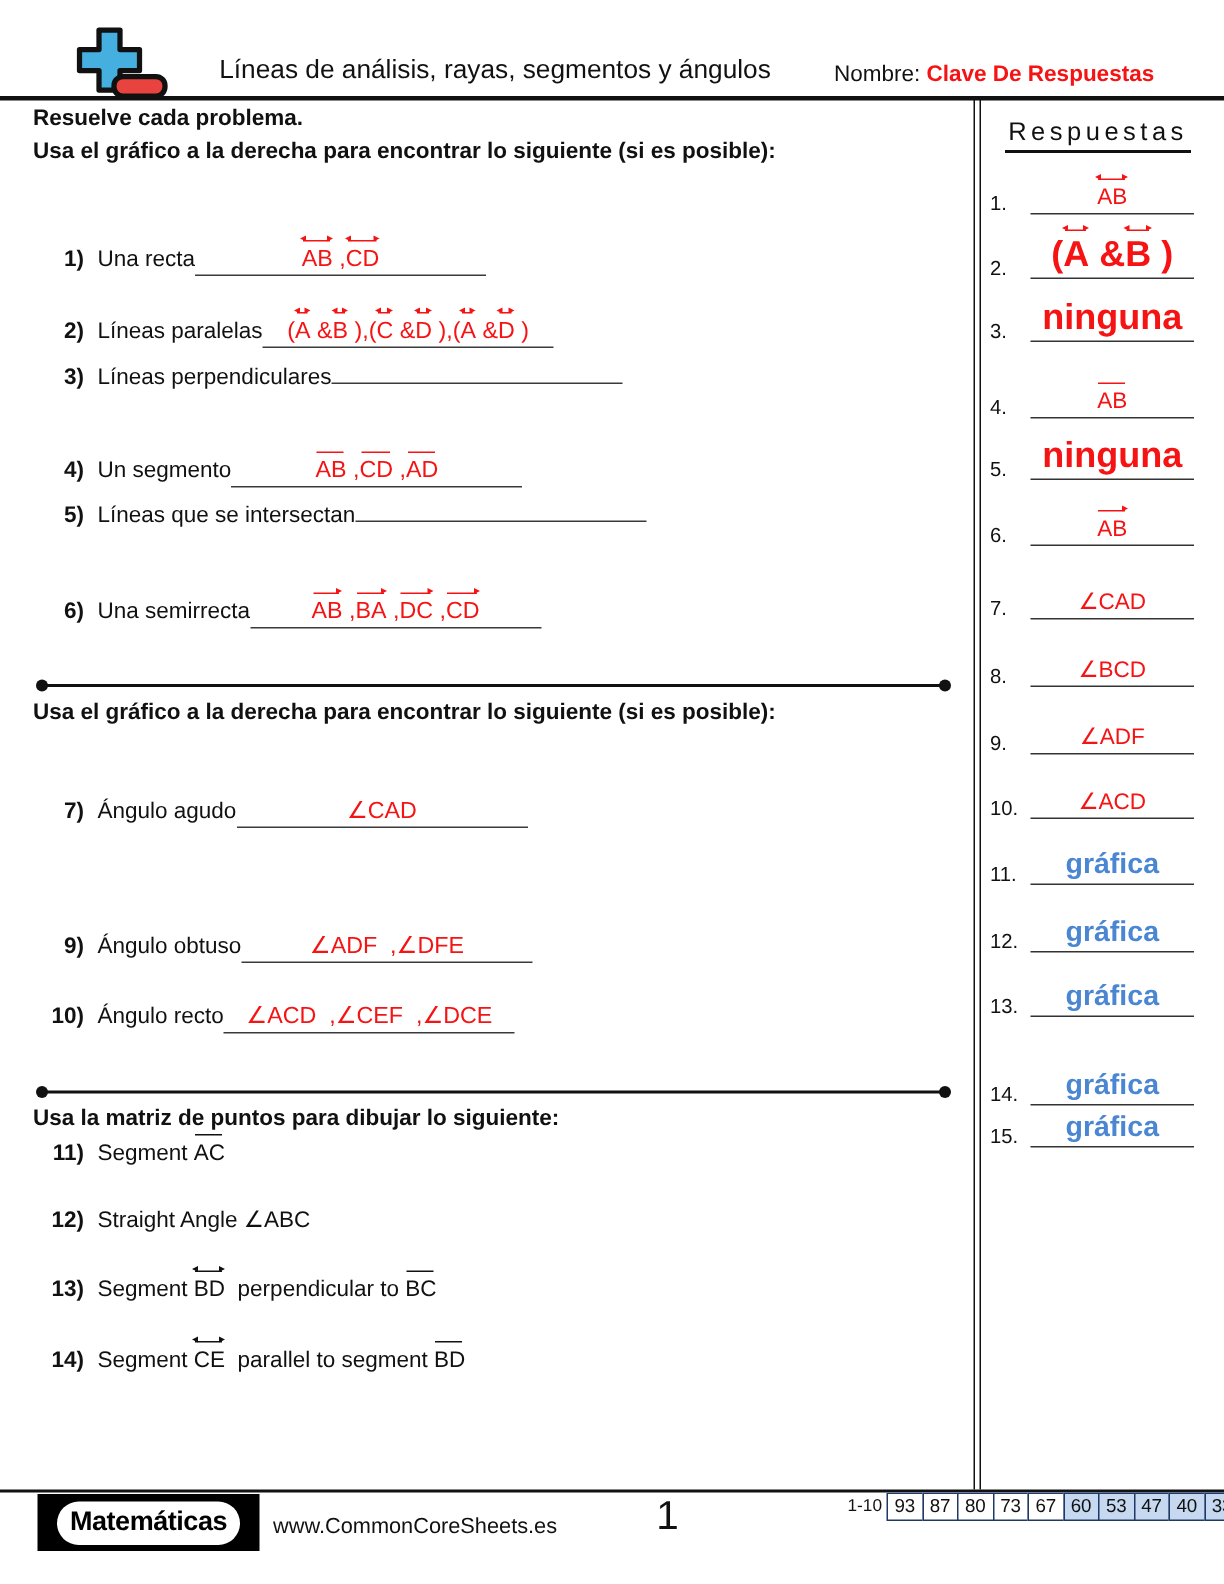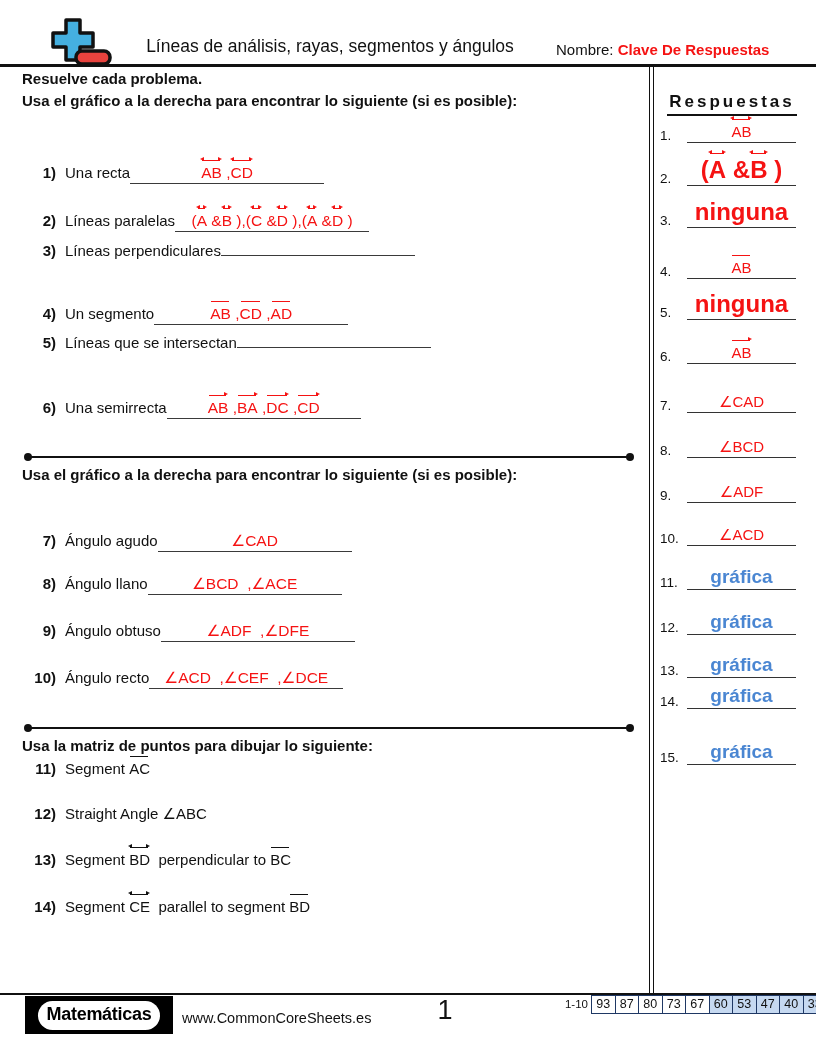--- a/index.html
+++ b/index.html
@@ -37,21 +37,21 @@
   .ansline{display:inline-block;min-width:190px;border-bottom:1.7px solid #3a3a3a;text-align:center;padding:0 2px 1px;margin-top:42px;}
   .anstext{font-size:15.5px;color:var(--red);}
   
   .tok{position:relative;display:inline-block;line-height:1;padding-top:7px;white-space:pre;vertical-align:baseline;}
   .tok .mk{position:absolute;top:2px;left:1px;right:2px;height:0;border-top:1.7px solid currentColor;}
   .ah{position:absolute;top:-3.7px;width:0;height:0;border-top:2.9px solid transparent;border-bottom:2.9px solid transparent;}
   .ah.r{right:-2px;border-left:4.6px solid currentColor;}
   .ah.l{left:-2px;border-right:4.6px solid currentColor;}
   
   .rightcol{position:absolute;left:656px;top:66px;width:152px;height:927px;text-align:center;}
-  .resp-title{display:inline-block;margin-top:26px;font-weight:bold;font-size:17px;letter-spacing:3px;border-bottom:2.4px solid #111;padding:0 2px 2px;}
+  .resp-title{display:inline-block;margin-top:12px;font-weight:normal;font-size:17px;letter-spacing:3px;border-bottom:2.4px solid #111;padding:0 2px 2px;}
   .arow{position:absolute;left:4px;right:12px;display:flex;align-items:flex-end;height:27px;}
   .anum{font-size:13.5px;width:27px;text-align:left;}
   .aline{flex:1;border-bottom:1.6px solid #333;text-align:center;padding-bottom:1px;min-height:8px;}
   .aval{color:var(--red);font-size:15px;}
   .aval.red-big{font-size:24px;font-weight:bold;}
   .aval.blue{color:var(--blue);font-size:19px;font-weight:bold;}
   
   .footer-rule{position:absolute;top:993px;left:0;width:816px;border-top:2.5px solid #111;}
   .brand-box{position:absolute;left:25px;top:996px;width:148px;height:38px;background:#000;display:flex;align-items:center;justify-content:center;}
   .brand-pill{background:#fff;border-radius:15px;padding:3px 9px 5px;font-weight:bold;font-size:18px;color:#000;letter-spacing:-0.3px;}
@@ -103,23 +103,20 @@
     <div class="q" style="top:285px">
       <span class="qnum">6)</span><span class="qlabel"><span class="tok m-none"><span>Una semirrecta</span></span></span><span class="ansline"><span class="anstext"><span class="tok m-ray"><span>AB</span><span class="mk"><i class="ah r"></i></span></span><span class="tok m-none"><span> ,</span></span><span class="tok m-ray"><span>BA</span><span class="mk"><i class="ah r"></i></span></span><span class="tok m-none"><span> ,</span></span><span class="tok m-ray"><span>DC</span><span class="mk"><i class="ah r"></i></span></span><span class="tok m-none"><span> ,</span></span><span class="tok m-ray"><span>CD</span><span class="mk"><i class="ah r"></i></span></span></span></span>
     </div>
 
     <div class="sec-divider" style="top:390px"></div>
     <div class="sec-header" style="top:400px">Usa el gráfico a la derecha para encontrar lo siguiente (si es posible):</div>
 
     <div class="q" style="top:418px">
       <span class="qnum">7)</span><span class="qlabel"><span class="tok m-none"><span>Ángulo agudo</span></span></span><span class="ansline"><span class="anstext"><span class="tok m-none"><span>∠CAD</span></span></span></span>
     </div>
-    <div class="q" style="top:461px">
-      <span class="qnum">8)</span><span class="qlabel"><span class="tok m-none"><span>Ángulo llano</span></span></span><span class="ansline"><span class="anstext"><span class="tok m-none"><span>∠BCD  ,∠ACE</span></span></span></span>
-    </div>
     <div class="q" style="top:508px">
       <span class="qnum">9)</span><span class="qlabel"><span class="tok m-none"><span>Ángulo obtuso</span></span></span><span class="ansline"><span class="anstext"><span class="tok m-none"><span>∠ADF  ,∠DFE</span></span></span></span>
     </div>
     <div class="q" style="top:555px">
       <span class="qnum">10)</span><span class="qlabel"><span class="tok m-none"><span>Ángulo recto</span></span></span><span class="ansline"><span class="anstext"><span class="tok m-none"><span>∠ACD  ,∠CEF  ,∠DCE</span></span></span></span>
     </div>
 
     <div class="sec-divider" style="top:661px"></div>
     <div class="sec-header" style="top:671px">Usa la matriz de puntos para dibujar lo siguiente:</div>
 
@@ -185,21 +182,21 @@
         <span class="aline"><span class="aval blue"><span class="tok m-none"><span>gráfica</span></span></span></span>
       </div>
     <div class="arow" style="top:542px">
         <span class="anum">12.</span>
         <span class="aline"><span class="aval blue"><span class="tok m-none"><span>gráfica</span></span></span></span>
       </div>
     <div class="arow" style="top:585px">
         <span class="anum">13.</span>
         <span class="aline"><span class="aval blue"><span class="tok m-none"><span>gráfica</span></span></span></span>
       </div>
-    <div class="arow" style="top:616px">
+    <div class="arow" style="top:644px">
         <span class="anum">14.</span>
         <span class="aline"><span class="aval blue"><span class="tok m-none"><span>gráfica</span></span></span></span>
       </div>
     <div class="arow" style="top:672px">
         <span class="anum">15.</span>
         <span class="aline"><span class="aval blue"><span class="tok m-none"><span>gráfica</span></span></span></span>
       </div>
   </div>
 
   <div class="footer-rule"></div>

